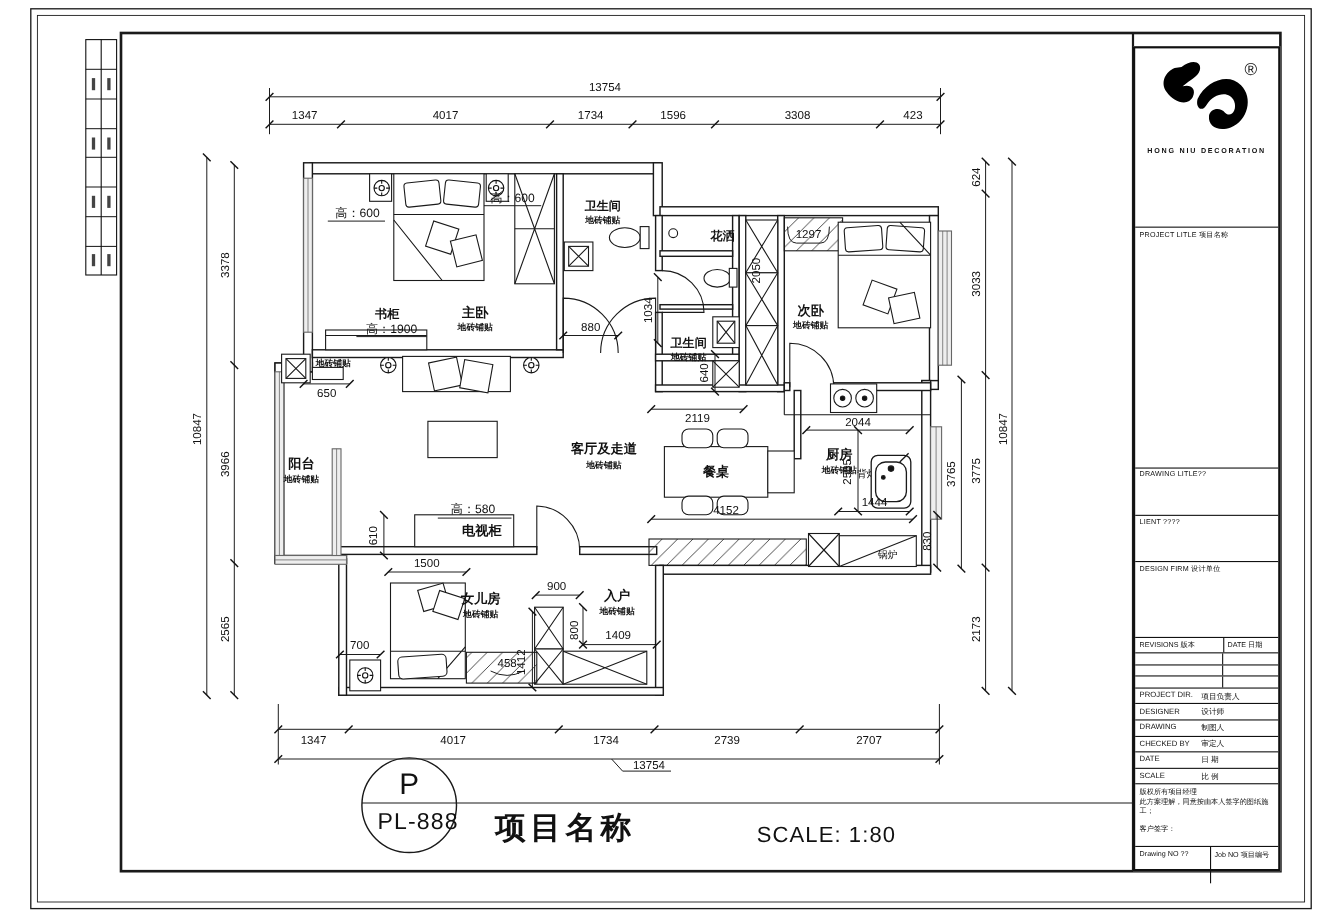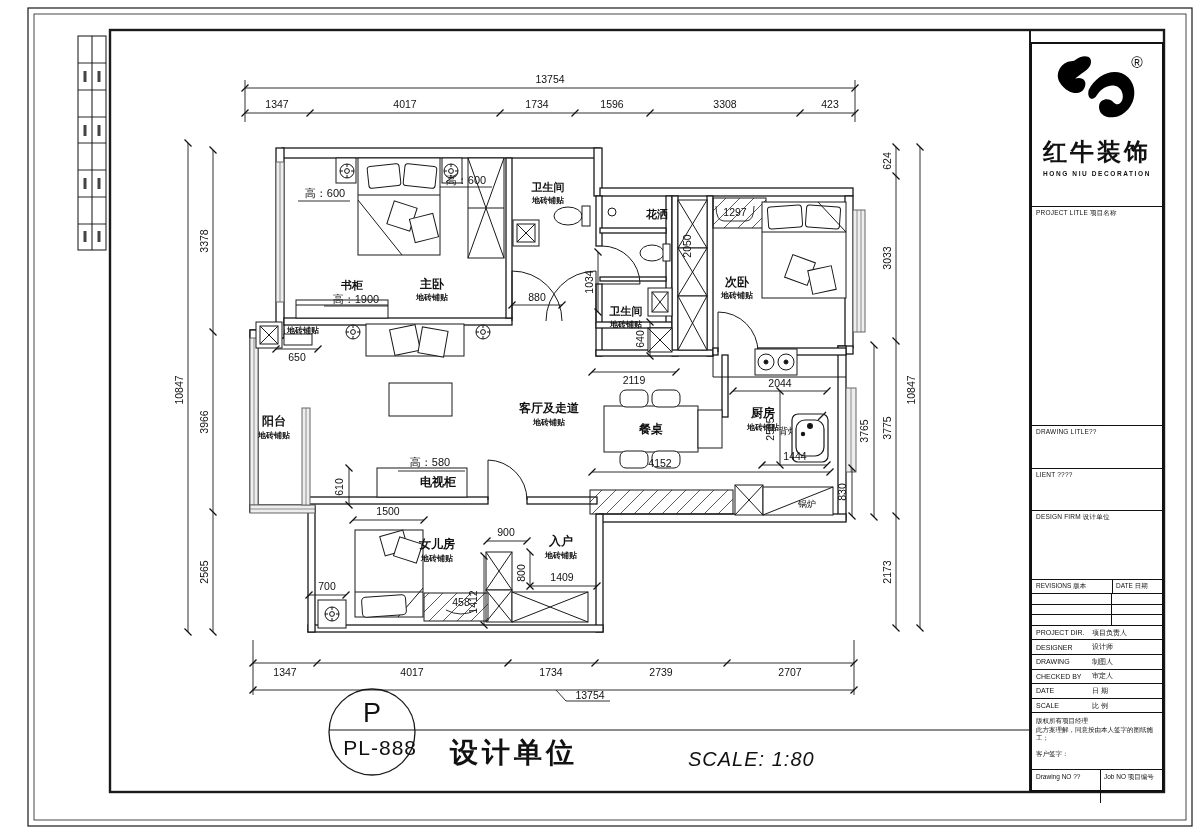--- a/index.html
+++ b/index.html
@@ -30,21 +30,21 @@
   .logo-cn{font-family:"Liberation Serif",serif;font-weight:bold;font-size:24px;letter-spacing:3px;text-align:center;}
   .logo-en{font-size:6.5px;letter-spacing:1.6px;text-align:center;font-weight:bold;}
   .notes{font-size:6.5px;line-height:8.5px;padding:4px 3px 0 4px;}
   .tb-bot{display:flex;height:33px;}
   .tb-bot .c1{flex:1;font-size:6.5px;padding:3px 0 0 4px;}
   .tb-bot .c2{width:62px;border-left:1px solid #111;font-size:6.5px;padding:3px 0 0 3px;box-sizing:border-box;}
   
   .sheet-letter{font-size:27px;text-align:center;}
   .sheet-code{font-size:21px;text-align:right;letter-spacing:1px;}
   .sheet-title{font-size:28px;font-weight:bold;letter-spacing:4px;}
-  .sheet-scale{font-size:20px;font-style:italic;letter-spacing:1px;}
+  .sheet-scale{font-size:20px;letter-spacing:1px;}
 </style>
 </head>
 <body>
 
 <svg class="abs" style="left:0;top:0" width="1200" height="834" viewBox="0 0 1200 834">
   <defs>
     <marker id="tk" markerWidth="11" markerHeight="11" refX="5.5" refY="5.5" orient="auto" markerUnits="userSpaceOnUse">
       <path d="M2,9 L9,2" stroke="#111" stroke-width="1.3"></path>
     </marker>
     <pattern id="dg" width="14" height="14" patternUnits="userSpaceOnUse">
@@ -387,31 +387,30 @@
   </g>
 
   <g fill="none" stroke="#1a1a1a">
     <circle cx="372" cy="732" r="43" stroke-width="1.3"></circle>
     <line x1="329" y1="730" x2="1030" y2="730" stroke-width="1.1"></line>
   </g>
 </svg>
 
 <div class="abs sheet-letter" style="left:342px;top:698px;width:60px;">P</div>
 <div class="abs sheet-code" style="left:327px;top:736px;width:90px;">PL-888</div>
-<div class="abs sheet-title" style="left:450px;top:734px;">设计单位</div>
+<div class="abs sheet-title" style="left:450px;top:734px;">项目名称</div>
 <div class="abs sheet-scale" style="left:688px;top:748px;">SCALE: 1:80</div>
 
 <div id="tblock">
   <div class="tb-sec" style="height:155px;border-bottom:1.5px solid #111;">
     <svg width="104" height="80" viewBox="0 0 100 76" style="display:block;margin:8px auto 0;">
       <path fill="#000" d="M28,8 C37,1 46,3 44,11 C42,17 36,19 29,25 C36,23 41,27 38,34 C34,43 21,39 15,30 C9,22 14,12 22,9 Z"></path>
       <path fill="#000" d="M42,36 C50,20 69,13 80,24 C91,35 86,55 71,61 C60,65 51,60 52,51 C53,44 62,43 66,48 C71,53 77,46 74,38 C70,28 56,31 50,41 C46,48 40,44 42,36 Z"></path>
       <text x="83" y="15" font-size="15" font-family="Liberation Sans,sans-serif">®</text>
     </svg>
-    <div class="logo-cn" style="margin-top:4px;">红牛装饰</div>
     <div class="logo-en" style="margin-top:2px;">HONG NIU DECORATION</div>
   </div>
   <div class="tb-sec" style="height:219px;">
     <div class="tb-lbl">PROJECT LITLE 项目名称</div>
   </div>
   <div class="tb-sec" style="height:43px;">
     <div class="tb-lbl">DRAWING LITLE??</div>
   </div>
   <div class="tb-sec" style="height:42px;">
     <div class="tb-lbl">LIENT ????</div>

